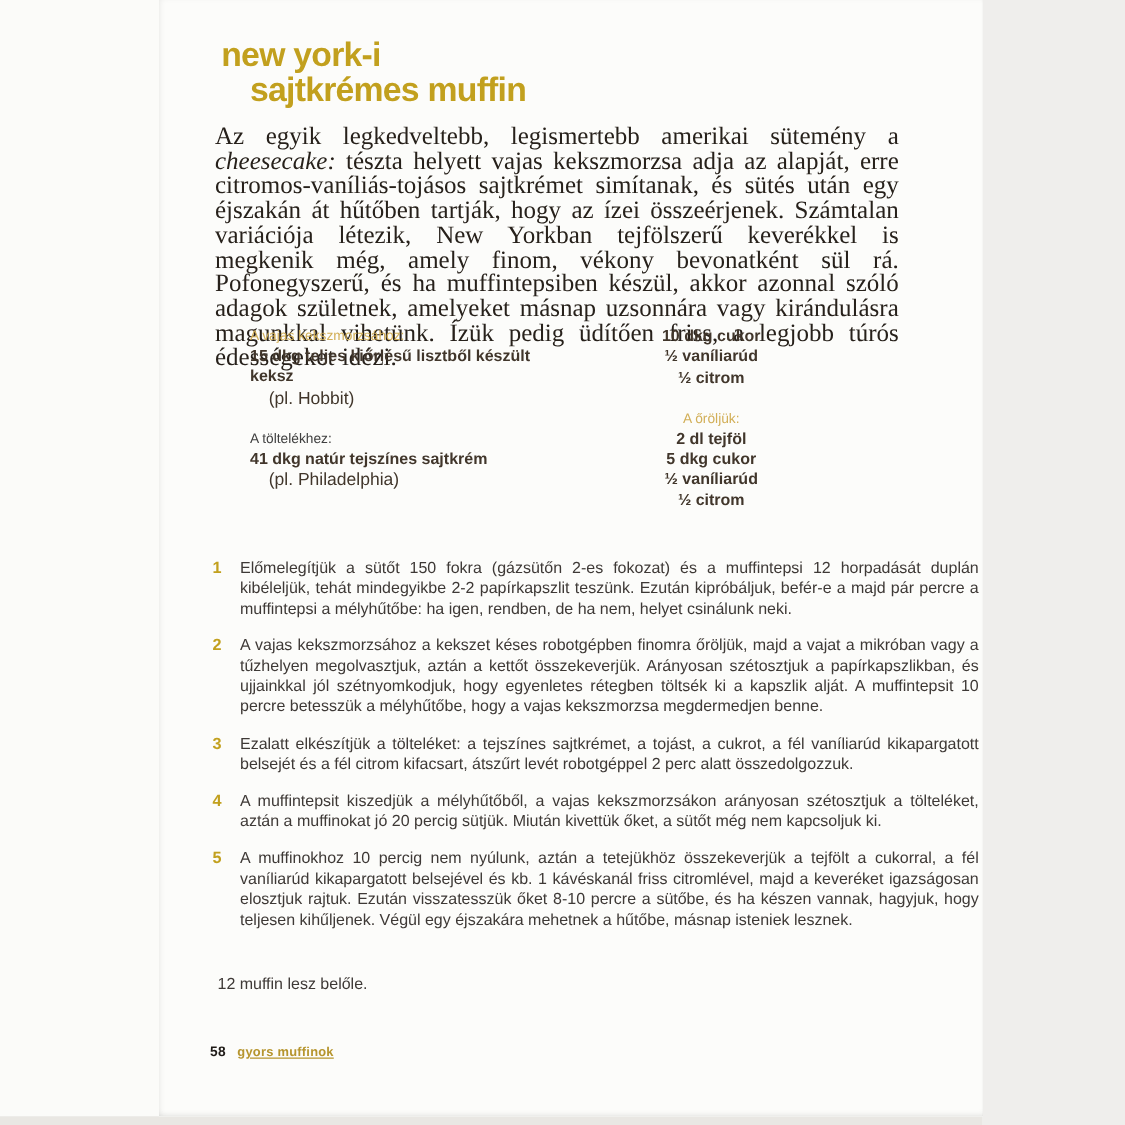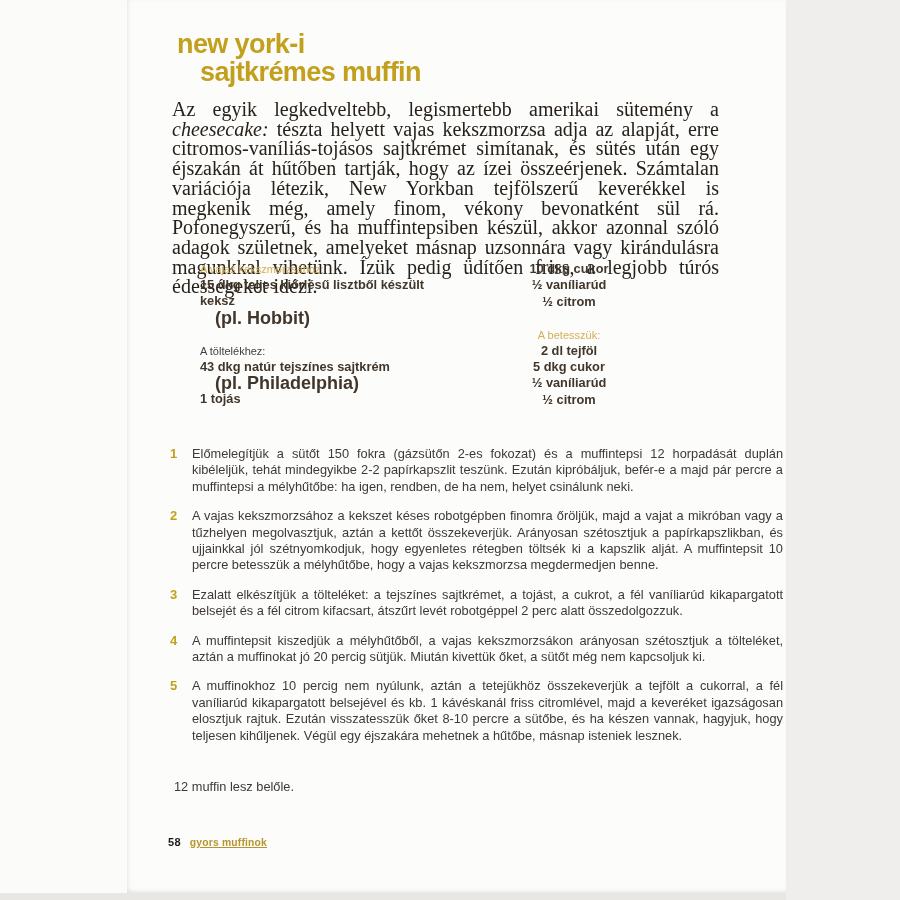--- a/index.html
+++ b/index.html
@@ -34,21 +34,21 @@
     font-size:20px;line-height:19.7px;color:#27211b;
     text-align:justify;word-spacing:1px;}
   .intro em{font-style:italic;}
   
   .ingredients{position:absolute;left:0;top:261px;width:659px;height:160px;}
   .ing-col{position:absolute;top:0;}
   .ing-col.left{left:73px;width:250px;}
   .ing-col.right{left:342px;width:200px;text-align:center;}
   .ing-label{font-size:11px;line-height:16px;font-weight:400;}
   .ing-item{font-size:12.8px;line-height:16.3px;font-weight:700;color:#41362b;}
-  .ing-note{font-size:18px;line-height:16.3px;font-weight:700;color:#41362b;padding-left:15px;}
+  .ing-note{font-size:14px;line-height:16.3px;font-weight:400;color:#41362b;padding-left:15px;}
   .ing-spacer{height:17px;}
   
   .steps{position:absolute;left:43px;top:446px;width:613px;margin:0;padding:0;list-style:none;}
   .step{position:relative;padding-left:22px;margin:0 0 13px 0;
     font-size:12.8px;line-height:16.4px;color:#3e3936;text-align:justify;}
   .step-num{position:absolute;left:0;top:0;font-weight:700;font-size:13px;}
   
   .yield{position:absolute;left:43px;top:775px;margin:4px;font-size:12.8px;color:#3e3936;}
   .footer{position:absolute;left:41px;top:836px;font-size:11px;}
   .footer .pagenum{font-weight:700;color:#1e1a16;letter-spacing:0.3px;}
@@ -70,30 +70,29 @@
 
     <p class="intro"><span>Az egyik legkedveltebb, legismertebb amerikai sütemény a </span><em>cheesecake:</em><span> tészta helyett vajas kekszmorzsa adja az alapját, erre citromos-vaníliás-tojásos sajtkrémet simítanak, és sütés után egy éjszakán át hűtőben tartják, hogy az ízei összeérjenek. Számtalan variációja létezik, New Yorkban tejfölszerű keverékkel is megkenik még, amely finom, vékony bevonatként sül rá. Pofonegyszerű, és ha muffintepsiben készül, akkor azonnal szóló adagok születnek, amelyeket másnap uzsonnára vagy kirándulásra magunkkal vihetünk. Ízük pedig üdítően friss, a legjobb túrós édességeket idézi.</span></p>
 
     <div class="ingredients">
       <div class="ing-col left">
         <div class="ing-label" style="color:#d2af58;">A vajas kekszmorzsához:</div>
         <div class="ing-item">15 dkg teljes kiőrlésű lisztből készült keksz</div>
         <div class="ing-note">(pl. Hobbit)</div>
         <div class="ing-spacer"></div>
         <div class="ing-label" style="color:#404040;">A töltelékhez:</div>
-        <div class="ing-item">43 dkg natúr tejszínes sajtkrém</div>
+        <div class="ing-item">41 dkg natúr tejszínes sajtkrém</div>
         <div class="ing-note">(pl. Philadelphia)</div>
-        <div class="ing-item">1 tojás</div>
       </div>
       <div class="ing-col right">
         <div class="ing-item">10 dkg cukor</div>
         <div class="ing-item">½ vaníliarúd</div>
         <div class="ing-item">½ citrom</div>
         <div class="ing-spacer"></div>
-        <div class="ing-label" style="color:#d2af58;">A betesszük:</div>
+        <div class="ing-label" style="color:#d2af58;">A őröljük:</div>
         <div class="ing-item">2 dl tejföl</div>
         <div class="ing-item">5 dkg cukor</div>
         <div class="ing-item">½ vaníliarúd</div>
         <div class="ing-item">½ citrom</div>
       </div>
     </div>
 
     <ol class="steps">
       <li class="step">
         <span class="step-num" style="color:#c2a01e;">1</span>

